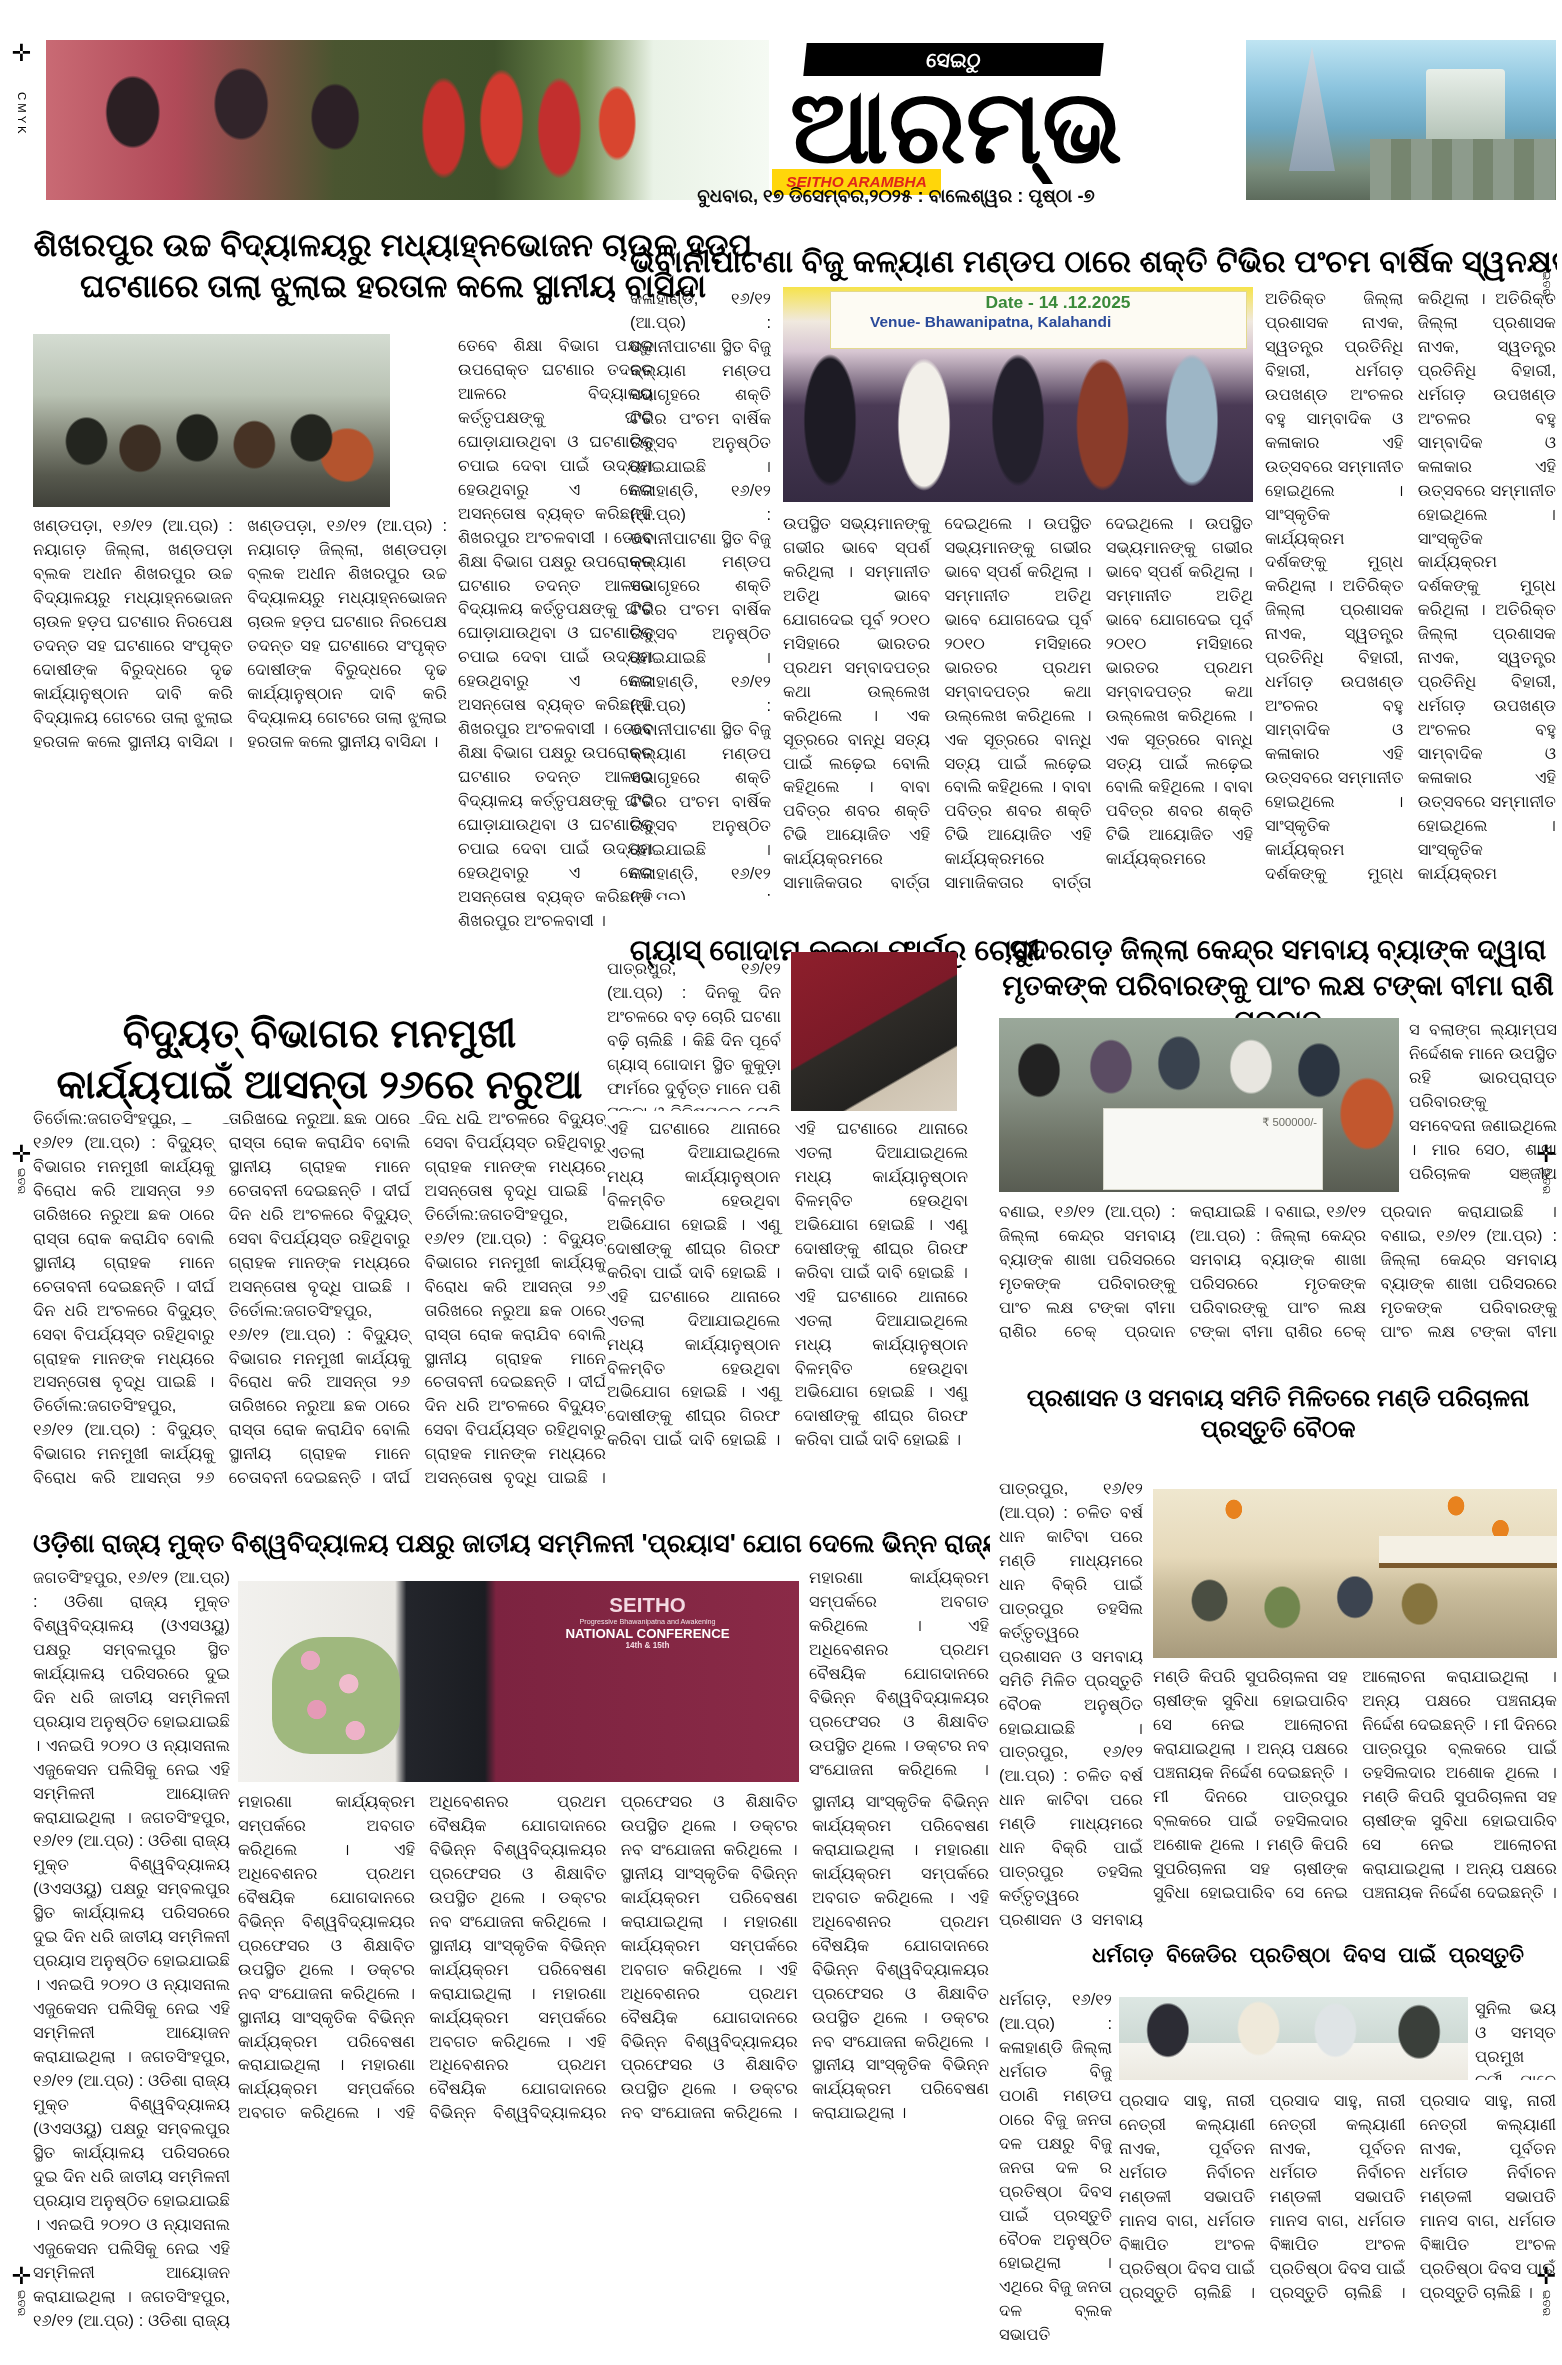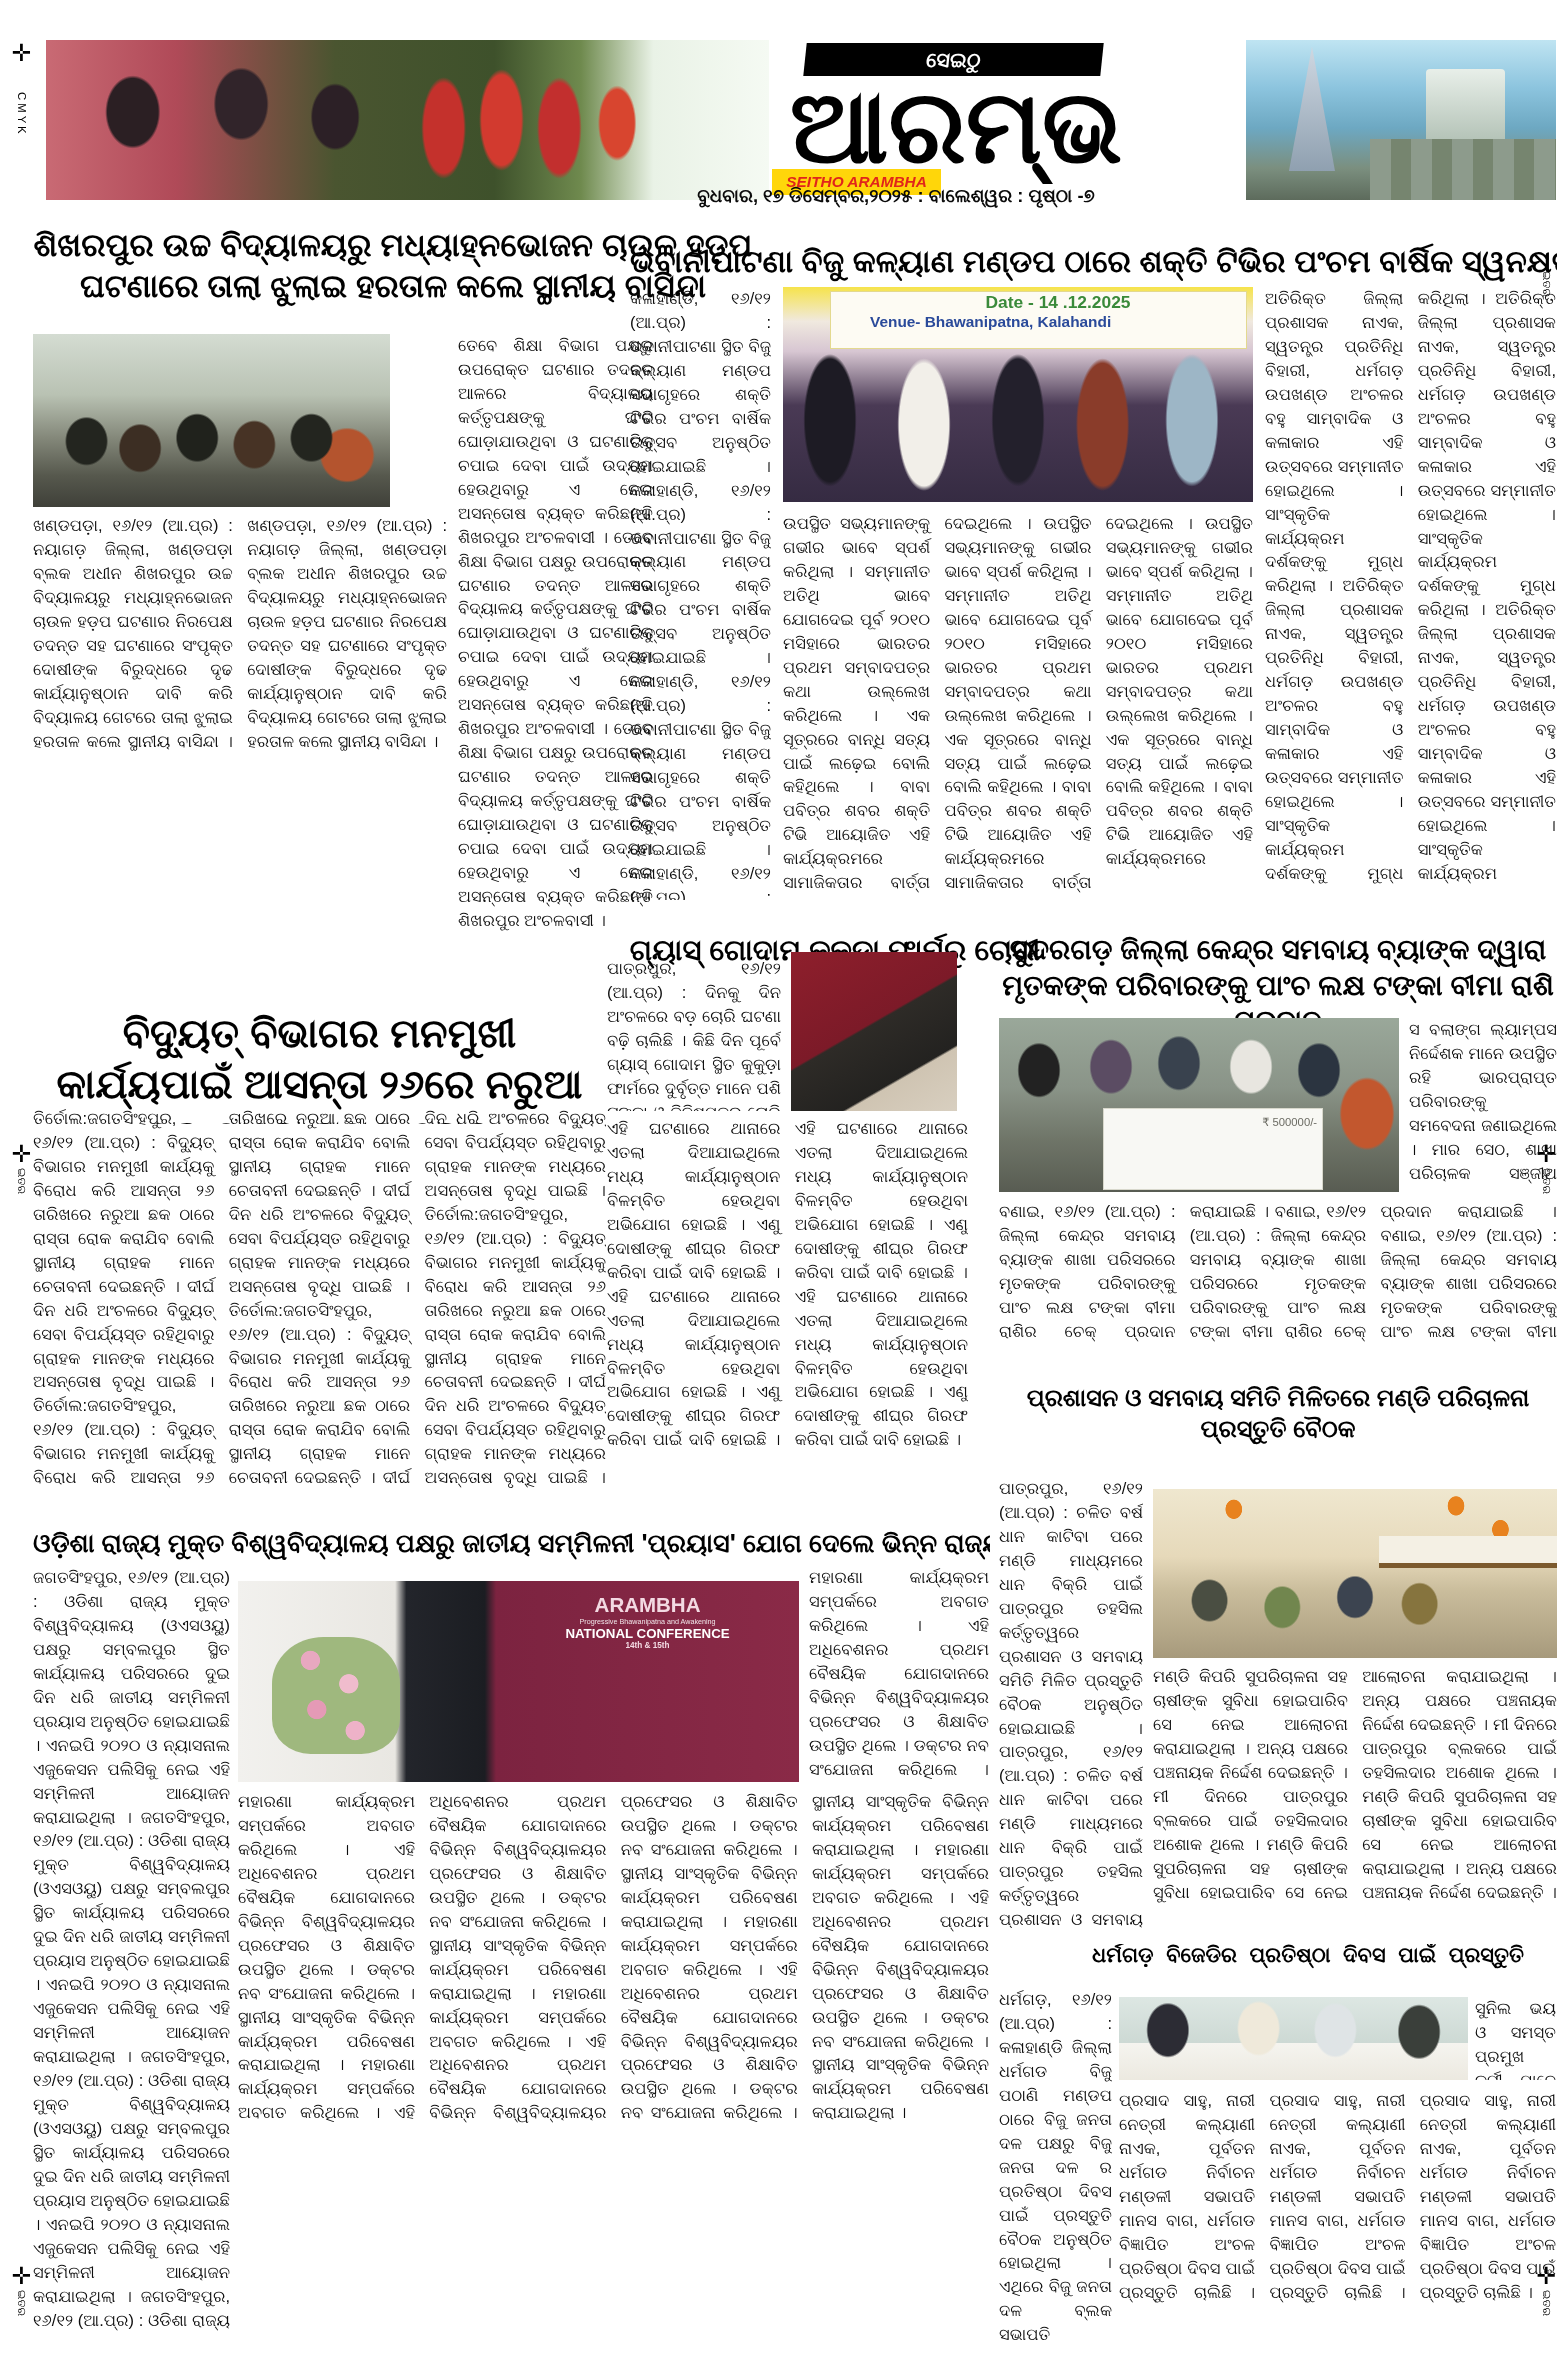--- a/index.html
+++ b/index.html
@@ -192,21 +192,21 @@
   </div>
   <div class="abs body-text cols2" style="left:1153px;top:1665px;width:404px;height:263px;">ମଣ୍ଡି କିପରି ସୁପରିଚାଳନା ସହ ଚାଷୀଙ୍କ ସୁବିଧା ହୋଇପାରିବ ସେ ନେଇ ଆଲୋଚନା କରାଯାଇଥିଲା । ଅନ୍ୟ ପକ୍ଷରେ ପଞ୍ଚନାୟକ ନିର୍ଦ୍ଦେଶ ଦେଇଛନ୍ତି । ମୀ ଦିନରେ ପାତ୍ରପୁର ବ୍ଲକରେ ପାଇଁ ତହସିଲଦାର ଅଶୋକ ଥିଲେ । ମଣ୍ଡି କିପରି ସୁପରିଚାଳନା ସହ ଚାଷୀଙ୍କ ସୁବିଧା ହୋଇପାରିବ ସେ ନେଇ ଆଲୋଚନା କରାଯାଇଥିଲା । ଅନ୍ୟ ପକ୍ଷରେ ପଞ୍ଚନାୟକ ନିର୍ଦ୍ଦେଶ ଦେଇଛନ୍ତି । ମୀ ଦିନରେ ପାତ୍ରପୁର ବ୍ଲକରେ ପାଇଁ ତହସିଲଦାର ଅଶୋକ ଥିଲେ । ମଣ୍ଡି କିପରି ସୁପରିଚାଳନା ସହ ଚାଷୀଙ୍କ ସୁବିଧା ହୋଇପାରିବ ସେ ନେଇ ଆଲୋଚନା କରାଯାଇଥିଲା । ଅନ୍ୟ ପକ୍ଷରେ ପଞ୍ଚନାୟକ ନିର୍ଦ୍ଦେଶ ଦେଇଛନ୍ତି । ମୀ ଦିନରେ ପାତ୍ରପୁର ବ୍ଲକରେ ପାଇଁ ତହସିଲଦାର ଅଶୋକ ଥିଲେ । ମଣ୍ଡି କିପରି ସୁପରିଚାଳନା ସହ ଚାଷୀଙ୍କ ସୁବିଧା ହୋଇପାରିବ ସେ ନେଇ ଆଲୋଚନା କରାଯାଇଥିଲା । ଅନ୍ୟ ପକ୍ଷରେ ପଞ୍ଚନାୟକ ନିର୍ଦ୍ଦେଶ ଦେଇଛନ୍ତି । ମୀ ଦିନରେ ପାତ୍ରପୁର ବ୍ଲକରେ ପାଇଁ ତହସିଲଦାର ଅଶୋକ ଥିଲେ ।</div>
 </section>
 
 <section>
   <h1 class="abs headline" style="left:33px;top:1510px;width:957px;height:46px;font-size:25.6px;white-space:nowrap;">ଓଡ଼ିଶା ରାଜ୍ୟ ମୁକ୍ତ ବିଶ୍ୱବିଦ୍ୟାଳୟ ପକ୍ଷରୁ ଜାତୀୟ ସମ୍ମିଳନୀ 'ପ୍ରୟାସ' ଯୋଗ ଦେଲେ ଭିନ୍ନ ରାଜ୍ୟର ବହୁ ଶିକ୍ଷାବିତ</h1>
   <div class="abs body-text" style="left:33px;top:1566px;width:197px;height:768px;">ଜଗତସିଂହପୁର, ୧୬/୧୨ (ଆ.ପ୍ର) : ଓଡିଶା ରାଜ୍ୟ ମୁକ୍ତ ବିଶ୍ୱବିଦ୍ୟାଳୟ (ଓଏସଓୟୁ) ପକ୍ଷରୁ ସମ୍ବଲପୁର ସ୍ଥିତ କାର୍ଯ୍ୟାଳୟ ପରିସରରେ ଦୁଇ ଦିନ ଧରି ଜାତୀୟ ସମ୍ମିଳନୀ ପ୍ରୟାସ ଅନୁଷ୍ଠିତ ହୋଇଯାଇଛି । ଏନଇପି ୨୦୨୦ ଓ ନ୍ୟାସନାଲ ଏଜୁକେସନ ପଲିସିକୁ ନେଇ ଏହି ସମ୍ମିଳନୀ ଆୟୋଜନ କରାଯାଇଥିଲା । ଜଗତସିଂହପୁର, ୧୬/୧୨ (ଆ.ପ୍ର) : ଓଡିଶା ରାଜ୍ୟ ମୁକ୍ତ ବିଶ୍ୱବିଦ୍ୟାଳୟ (ଓଏସଓୟୁ) ପକ୍ଷରୁ ସମ୍ବଲପୁର ସ୍ଥିତ କାର୍ଯ୍ୟାଳୟ ପରିସରରେ ଦୁଇ ଦିନ ଧରି ଜାତୀୟ ସମ୍ମିଳନୀ ପ୍ରୟାସ ଅନୁଷ୍ଠିତ ହୋଇଯାଇଛି । ଏନଇପି ୨୦୨୦ ଓ ନ୍ୟାସନାଲ ଏଜୁକେସନ ପଲିସିକୁ ନେଇ ଏହି ସମ୍ମିଳନୀ ଆୟୋଜନ କରାଯାଇଥିଲା । ଜଗତସିଂହପୁର, ୧୬/୧୨ (ଆ.ପ୍ର) : ଓଡିଶା ରାଜ୍ୟ ମୁକ୍ତ ବିଶ୍ୱବିଦ୍ୟାଳୟ (ଓଏସଓୟୁ) ପକ୍ଷରୁ ସମ୍ବଲପୁର ସ୍ଥିତ କାର୍ଯ୍ୟାଳୟ ପରିସରରେ ଦୁଇ ଦିନ ଧରି ଜାତୀୟ ସମ୍ମିଳନୀ ପ୍ରୟାସ ଅନୁଷ୍ଠିତ ହୋଇଯାଇଛି । ଏନଇପି ୨୦୨୦ ଓ ନ୍ୟାସନାଲ ଏଜୁକେସନ ପଲିସିକୁ ନେଇ ଏହି ସମ୍ମିଳନୀ ଆୟୋଜନ କରାଯାଇଥିଲା । ଜଗତସିଂହପୁର, ୧୬/୧୨ (ଆ.ପ୍ର) : ଓଡିଶା ରାଜ୍ୟ ମୁକ୍ତ ବିଶ୍ୱବିଦ୍ୟାଳୟ (ଓଏସଓୟୁ) ପକ୍ଷରୁ ସମ୍ବଲପୁର ସ୍ଥିତ କାର୍ଯ୍ୟାଳୟ ପରିସରରେ ଦୁଇ ଦିନ ଧରି ଜାତୀୟ ସମ୍ମିଳନୀ ପ୍ରୟାସ ଅନୁଷ୍ଠିତ ହୋଇଯାଇଛି । ଏନଇପି ୨୦୨୦ ଓ ନ୍ୟାସନାଲ ଏଜୁକେସନ ପଲିସିକୁ ନେଇ ଏହି ସମ୍ମିଳନୀ ଆୟୋଜନ କରାଯାଇଥିଲା ।</div>
   <div class="photo ph-conf" style="left:238px;top:1581px;width:561px;height:201px;">
     <div class="ov flowers"></div>
     <div class="ov btext">
-      <div class="l1">ARAMBHA</div>
+      <div class="l1">SEITHO</div>
       <div class="l2">Progressive Bhawanipatna and Awakening</div>
       <div class="l3">NATIONAL CONFERENCE</div>
       <div class="l4">14th &amp; 15th</div>
     </div>
   </div>
   <div class="abs body-text" style="left:809px;top:1566px;width:180px;height:215px;">ମହାରଣା କାର୍ଯ୍ୟକ୍ରମ ସମ୍ପର୍କରେ ଅବଗତ କରିଥିଲେ । ଏହି ଅଧିବେଶନର ପ୍ରଥମ ବୈଷୟିକ ଯୋଗଦାନରେ ବିଭିନ୍ନ ବିଶ୍ୱବିଦ୍ୟାଳୟର ପ୍ରଫେସର ଓ ଶିକ୍ଷାବିତ ଉପସ୍ଥିତ ଥିଲେ । ଡକ୍ଟର ନବ ସଂଯୋଜନା କରିଥିଲେ । ସ୍ଥାନୀୟ ସାଂସ୍କୃତିକ ବିଭିନ୍ନ କାର୍ଯ୍ୟକ୍ରମ ପରିବେଷଣ କରାଯାଇଥିଲା ।</div>
   <div class="abs body-text cols4" style="left:238px;top:1790px;width:751px;height:545px;">ମହାରଣା କାର୍ଯ୍ୟକ୍ରମ ସମ୍ପର୍କରେ ଅବଗତ କରିଥିଲେ । ଏହି ଅଧିବେଶନର ପ୍ରଥମ ବୈଷୟିକ ଯୋଗଦାନରେ ବିଭିନ୍ନ ବିଶ୍ୱବିଦ୍ୟାଳୟର ପ୍ରଫେସର ଓ ଶିକ୍ଷାବିତ ଉପସ୍ଥିତ ଥିଲେ । ଡକ୍ଟର ନବ ସଂଯୋଜନା କରିଥିଲେ । ସ୍ଥାନୀୟ ସାଂସ୍କୃତିକ ବିଭିନ୍ନ କାର୍ଯ୍ୟକ୍ରମ ପରିବେଷଣ କରାଯାଇଥିଲା । ମହାରଣା କାର୍ଯ୍ୟକ୍ରମ ସମ୍ପର୍କରେ ଅବଗତ କରିଥିଲେ । ଏହି ଅଧିବେଶନର ପ୍ରଥମ ବୈଷୟିକ ଯୋଗଦାନରେ ବିଭିନ୍ନ ବିଶ୍ୱବିଦ୍ୟାଳୟର ପ୍ରଫେସର ଓ ଶିକ୍ଷାବିତ ଉପସ୍ଥିତ ଥିଲେ । ଡକ୍ଟର ନବ ସଂଯୋଜନା କରିଥିଲେ । ସ୍ଥାନୀୟ ସାଂସ୍କୃତିକ ବିଭିନ୍ନ କାର୍ଯ୍ୟକ୍ରମ ପରିବେଷଣ କରାଯାଇଥିଲା । ମହାରଣା କାର୍ଯ୍ୟକ୍ରମ ସମ୍ପର୍କରେ ଅବଗତ କରିଥିଲେ । ଏହି ଅଧିବେଶନର ପ୍ରଥମ ବୈଷୟିକ ଯୋଗଦାନରେ ବିଭିନ୍ନ ବିଶ୍ୱବିଦ୍ୟାଳୟର ପ୍ରଫେସର ଓ ଶିକ୍ଷାବିତ ଉପସ୍ଥିତ ଥିଲେ । ଡକ୍ଟର ନବ ସଂଯୋଜନା କରିଥିଲେ । ସ୍ଥାନୀୟ ସାଂସ୍କୃତିକ ବିଭିନ୍ନ କାର୍ଯ୍ୟକ୍ରମ ପରିବେଷଣ କରାଯାଇଥିଲା । ମହାରଣା କାର୍ଯ୍ୟକ୍ରମ ସମ୍ପର୍କରେ ଅବଗତ କରିଥିଲେ । ଏହି ଅଧିବେଶନର ପ୍ରଥମ ବୈଷୟିକ ଯୋଗଦାନରେ ବିଭିନ୍ନ ବିଶ୍ୱବିଦ୍ୟାଳୟର ପ୍ରଫେସର ଓ ଶିକ୍ଷାବିତ ଉପସ୍ଥିତ ଥିଲେ । ଡକ୍ଟର ନବ ସଂଯୋଜନା କରିଥିଲେ । ସ୍ଥାନୀୟ ସାଂସ୍କୃତିକ ବିଭିନ୍ନ କାର୍ଯ୍ୟକ୍ରମ ପରିବେଷଣ କରାଯାଇଥିଲା । ମହାରଣା କାର୍ଯ୍ୟକ୍ରମ ସମ୍ପର୍କରେ ଅବଗତ କରିଥିଲେ । ଏହି ଅଧିବେଶନର ପ୍ରଥମ ବୈଷୟିକ ଯୋଗଦାନରେ ବିଭିନ୍ନ ବିଶ୍ୱବିଦ୍ୟାଳୟର ପ୍ରଫେସର ଓ ଶିକ୍ଷାବିତ ଉପସ୍ଥିତ ଥିଲେ । ଡକ୍ଟର ନବ ସଂଯୋଜନା କରିଥିଲେ । ସ୍ଥାନୀୟ ସାଂସ୍କୃତିକ ବିଭିନ୍ନ କାର୍ଯ୍ୟକ୍ରମ ପରିବେଷଣ କରାଯାଇଥିଲା ।</div>
 </section>
 
 <section>

